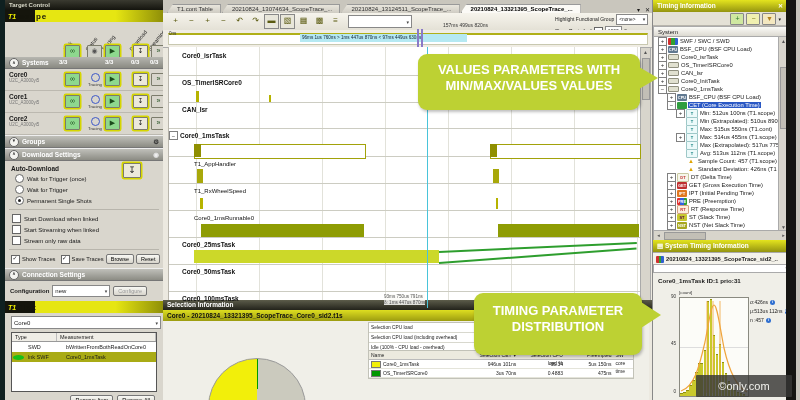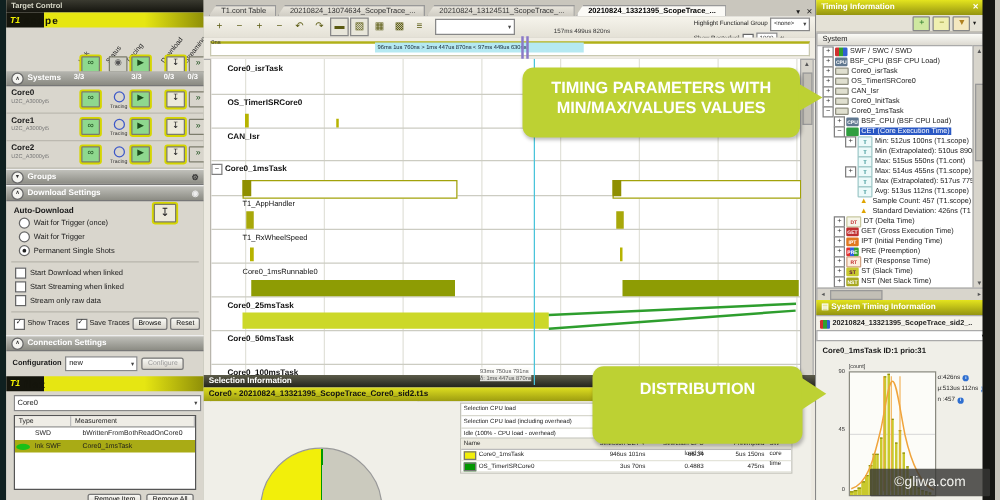--- a/index.html
+++ b/index.html
@@ -767,24 +767,25 @@
             <span class="info-i">i</span>
         </div>
         </div>
     </div>
   </div>
 
   <div id="blackstrip" class="abs"></div>
   <div id="graysliver" class="abs"></div>
 
   <div class="callout" style="left:418px;top:54px;width:222px;height:48px;padding-top:8px;">
-    <div>TIMING PARAMETERS WITH</div>
+    <div>VALUES PARAMETERS WITH</div>
     <div>MIN/MAX/VALUES VALUES</div>
   </div>
   <div class="tail" style="left:639px;top:67px;border-top:11px solid transparent;border-bottom:11px solid transparent;border-left:19px solid #bdd133;"></div>
 
   <div class="callout" style="left:474px;top:293px;width:168px;height:52px;padding-top:10px;">
+    <div>TIMING PARAMETER</div>
     <div>DISTRIBUTION</div>
   </div>
   <div class="tail" style="left:641px;top:302px;border-top:13px solid transparent;border-bottom:13px solid transparent;border-left:20px solid #bdd133;"></div>
 
-  <div id="watermark" class="abs">©gliwa.com</div>
+  <div id="watermark" class="abs">©only.com</div>
 </div>
 
 </body></html>

